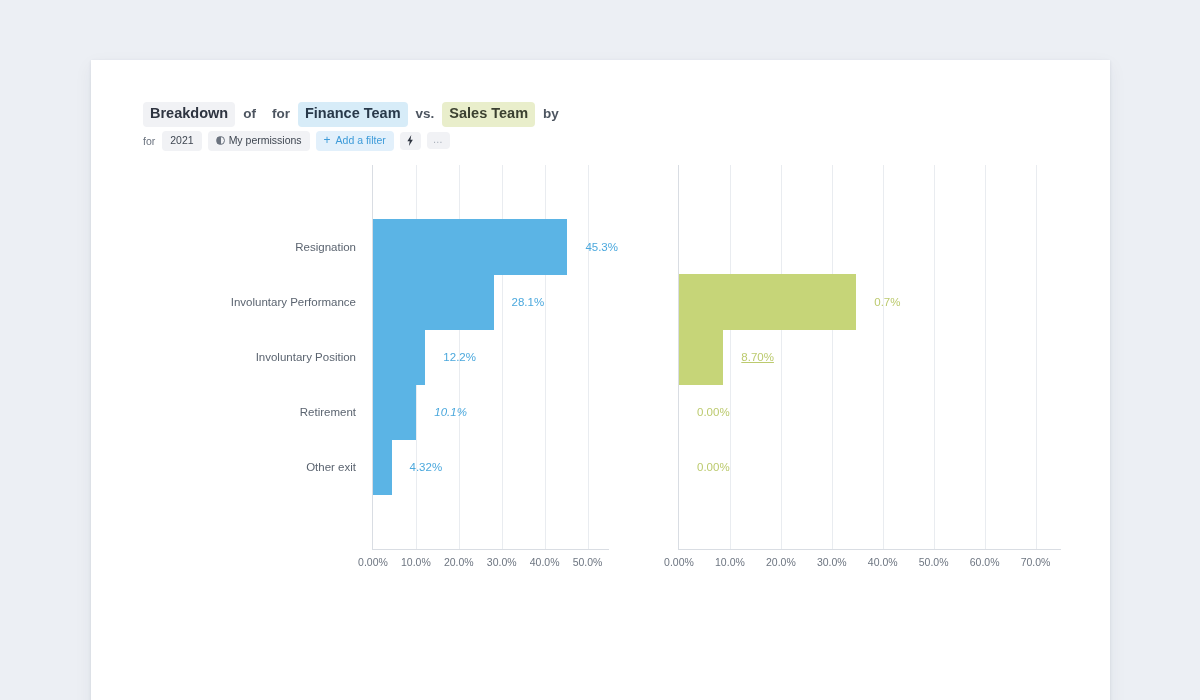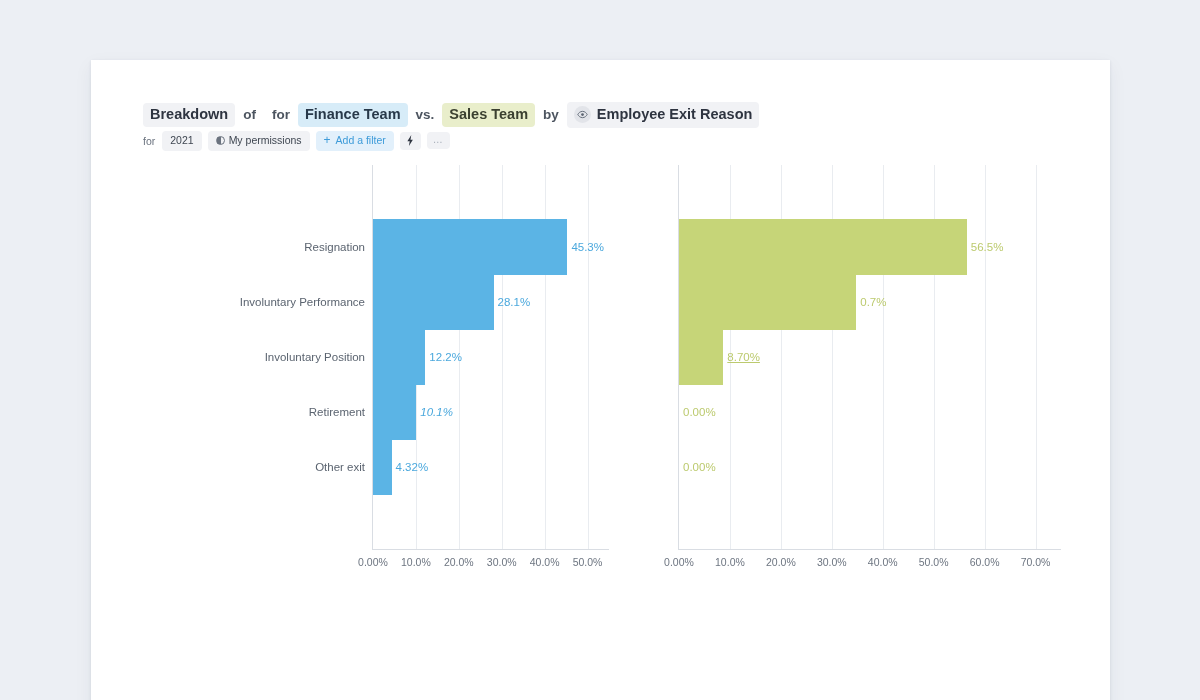--- a/index.html
+++ b/index.html
@@ -130,31 +130,31 @@
     transform: translateY(-50%);
   }
   .bar.blue  { background: #5bb4e5; }
   .bar.green { background: #c6d578; }
   .bar-label {
     position: absolute;
     top: 50%;
     transform: translateY(-50%);
     font-size: 11.5px;
     white-space: nowrap;
-    padding-left: 4px;
+    padding-left: 18px;
   }
   .bar-label.blue  { color: #4ba8dd; }
   .bar-label.green { color: #bcca6e; }
 
   .cat-label {
     position: absolute;
     right: 100%;
     top: 50%;
     transform: translateY(-50%);
-    padding-right: 8px;
+    padding-right: 17px;
     font-size: 11.5px;
     color: #5b6470;
     white-space: nowrap;
   }
   .xtick {
     position: absolute;
     top: 391px;
     font-size: 10.5px;
     color: #6d7581;
     transform: translateX(-50%);
@@ -168,29 +168,20 @@
   <div class="card">
 
     <div class="query-line">
       <span class="q-chip">Breakdown</span>
       <span class="q-word">of</span>
       <span class="q-word">for</span>
       <span class="q-chip blue">Finance Team</span>
       <span class="q-word">vs.</span>
       <span class="q-chip green">Sales Team</span>
       <span class="q-word">by</span>
-      <span class="q-chip">
-        <span class="eye-wrap">
-          <svg width="11" height="11" viewBox="0 0 16 16" aria-hidden="true">
-            <path d="M8 3.4C4.7 3.4 2.1 6 1.2 8c.9 2 3.5 4.6 6.8 4.6S13.9 10 14.8 8C13.9 6 11.3 3.4 8 3.4z" fill="none" stroke="#5b6470" stroke-width="1.3"></path>
-            <circle cx="8" cy="8" r="2" fill="#5b6470"></circle>
-          </svg>
-        </span>
-        <span>Employee Exit Reason</span>
-      </span>
     </div>
 
     <div class="filter-line">
       <span class="f-word">for</span>
       <span class="f-chip">2021</span>
       <span class="f-chip">
         <span class="half-circle"></span>
         <span>My permissions</span>
       </span>
       <span class="f-chip accent">
@@ -250,24 +241,20 @@
       </div>
       <div class="chart right">
         <div class="plot">
             <div class="gridline" style="left: 13.3333%;"></div>
             <div class="gridline" style="left: 26.6667%;"></div>
             <div class="gridline" style="left: 40%;"></div>
             <div class="gridline" style="left: 53.3333%;"></div>
             <div class="gridline" style="left: 66.6667%;"></div>
             <div class="gridline" style="left: 80%;"></div>
             <div class="gridline" style="left: 93.3333%;"></div>
-            <div class="rowband" style="top: 14.2857%;">
-              <div class="bar green" style="width: 75.3333%;"></div>
-              <div class="bar-label green" style="left: 75.3333%;">56.5%</div>
-            </div>
             <div class="rowband" style="top: 28.5714%;">
               <div class="bar green" style="width: 46.4%;"></div>
               <div class="bar-label green" style="left: 46.4%;">0.7%</div>
             </div>
             <div class="rowband" style="top: 42.8571%;">
               <div class="bar green" style="width: 11.6%;"></div>
               <div class="bar-label green" style="left: 11.6%; text-decoration: underline;">8.70%</div>
             </div>
             <div class="rowband" style="top: 57.1429%;">
               <div class="bar green" style="width: 0%;"></div>

